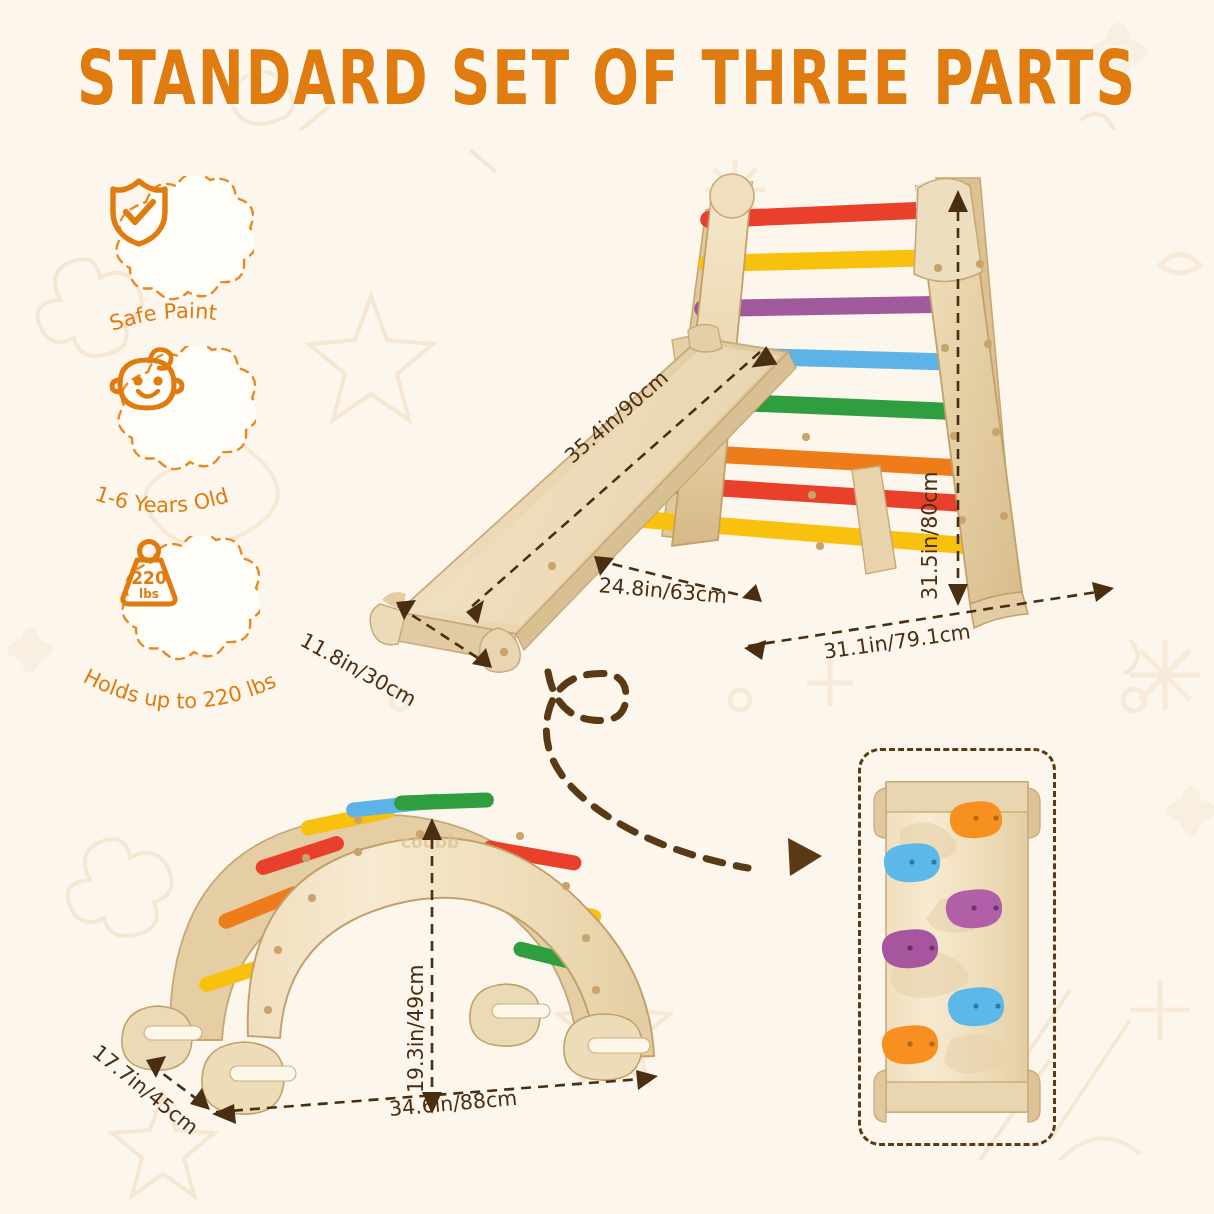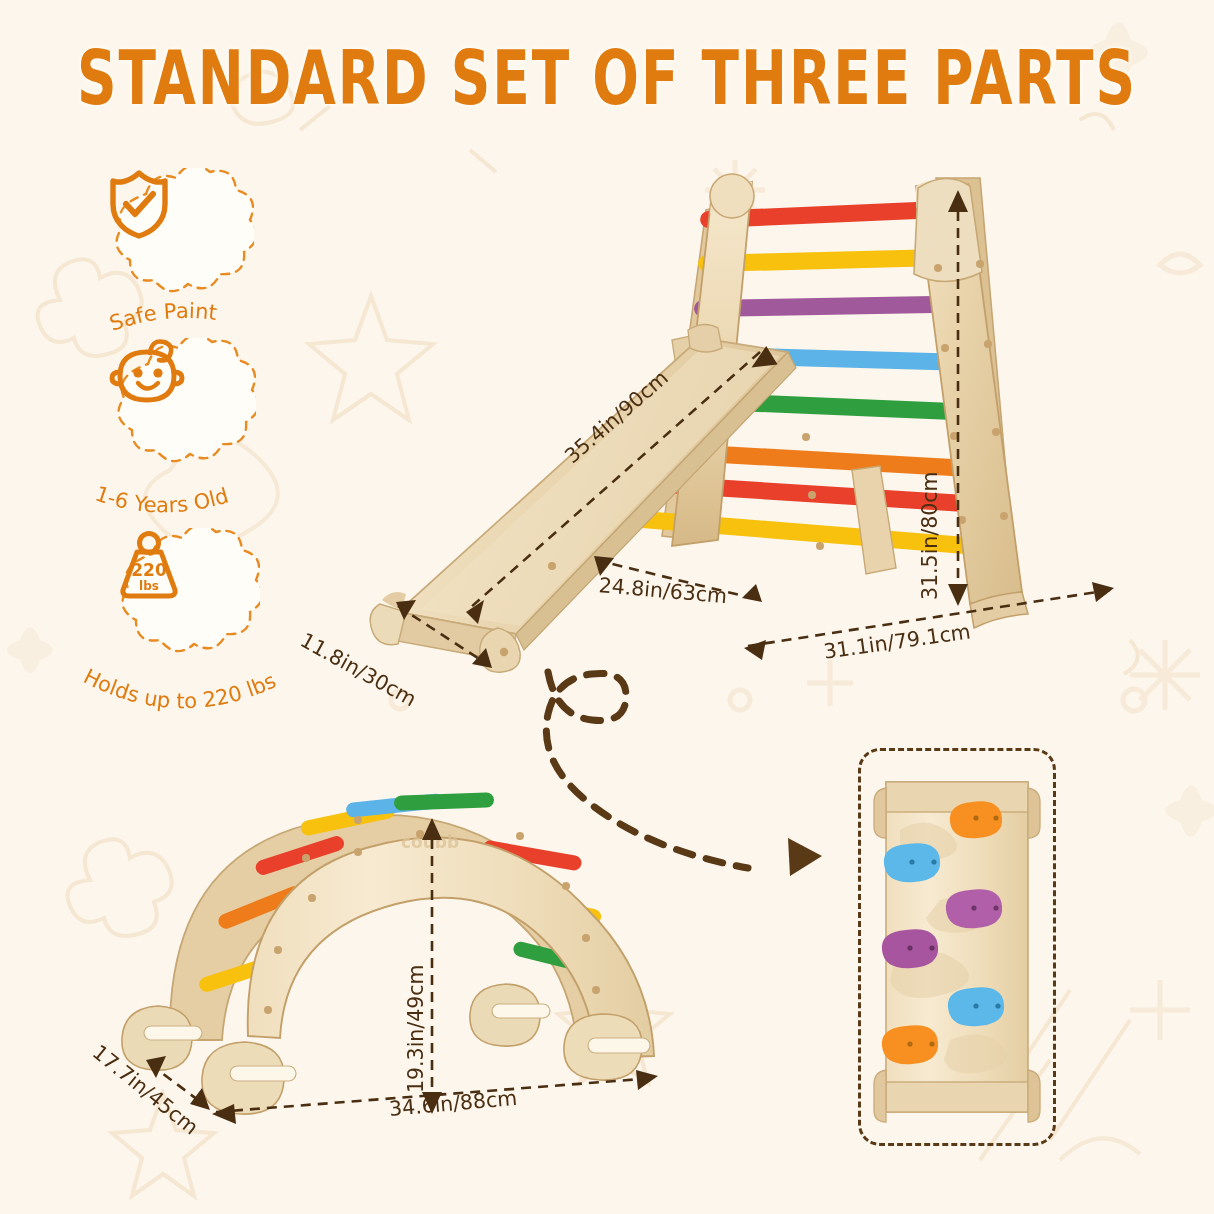--- a/index.html
+++ b/index.html
@@ -27,21 +27,21 @@
     font-stretch: condensed;
     transform: scaleY(1.18) scaleX(0.97);
     transform-origin: center top;
     text-shadow: 0 0 3px #fffdf7, 0 0 6px #fffdf7;
     z-index: 5;
   }
 
   
   .badge { position: absolute; width: 210px; height: 190px; z-index: 6; }
   .badge .cloud {
-    position: absolute; left: 28px; top: 0;
+    position: absolute; left: 28px; top: 8px;
     width: 148px; height: 132px;
     display: flex; align-items: center; justify-content: center;
   }
   .badge .cloud svg { position: absolute; inset: 0; }
   .badge .glyph { position: relative; z-index: 2; }
   .badge .cap {
     position: absolute; left: 0; top: 118px; width: 210px; height: 70px;
   }
   .badge .cap svg { overflow: visible; }
   .badge .cap text {

